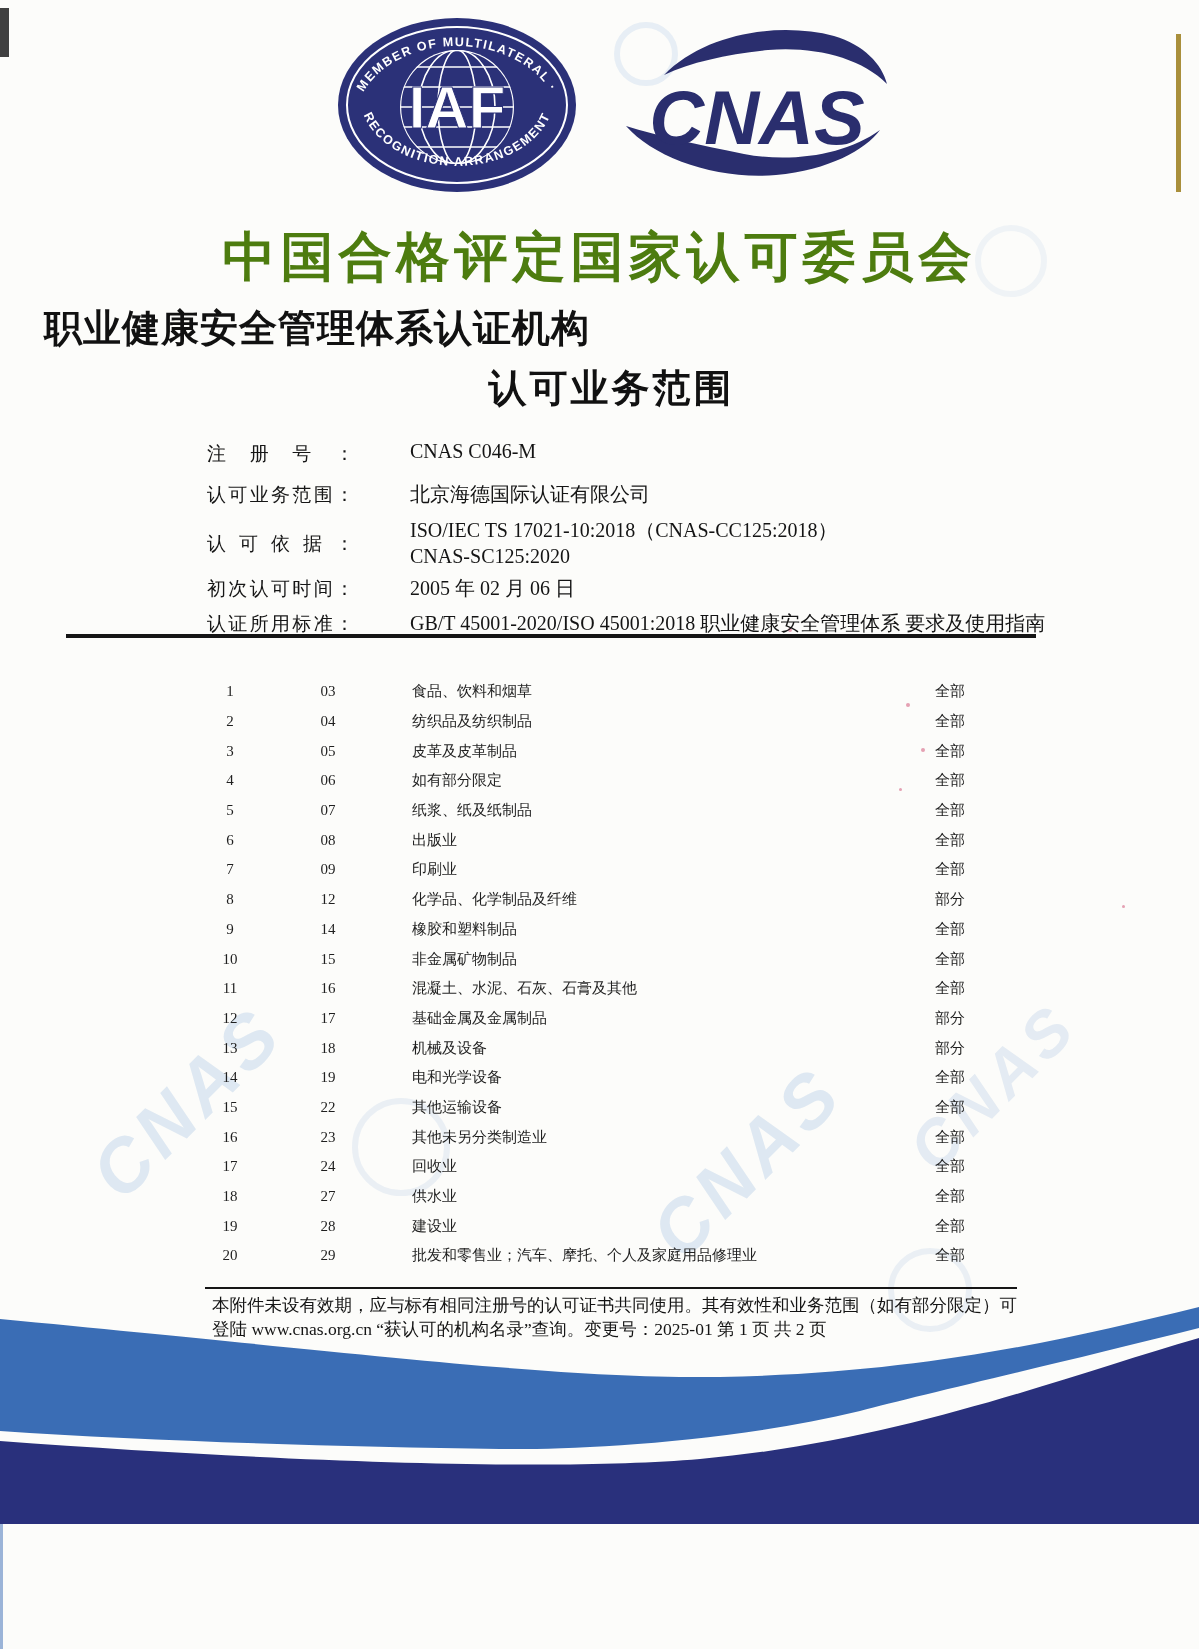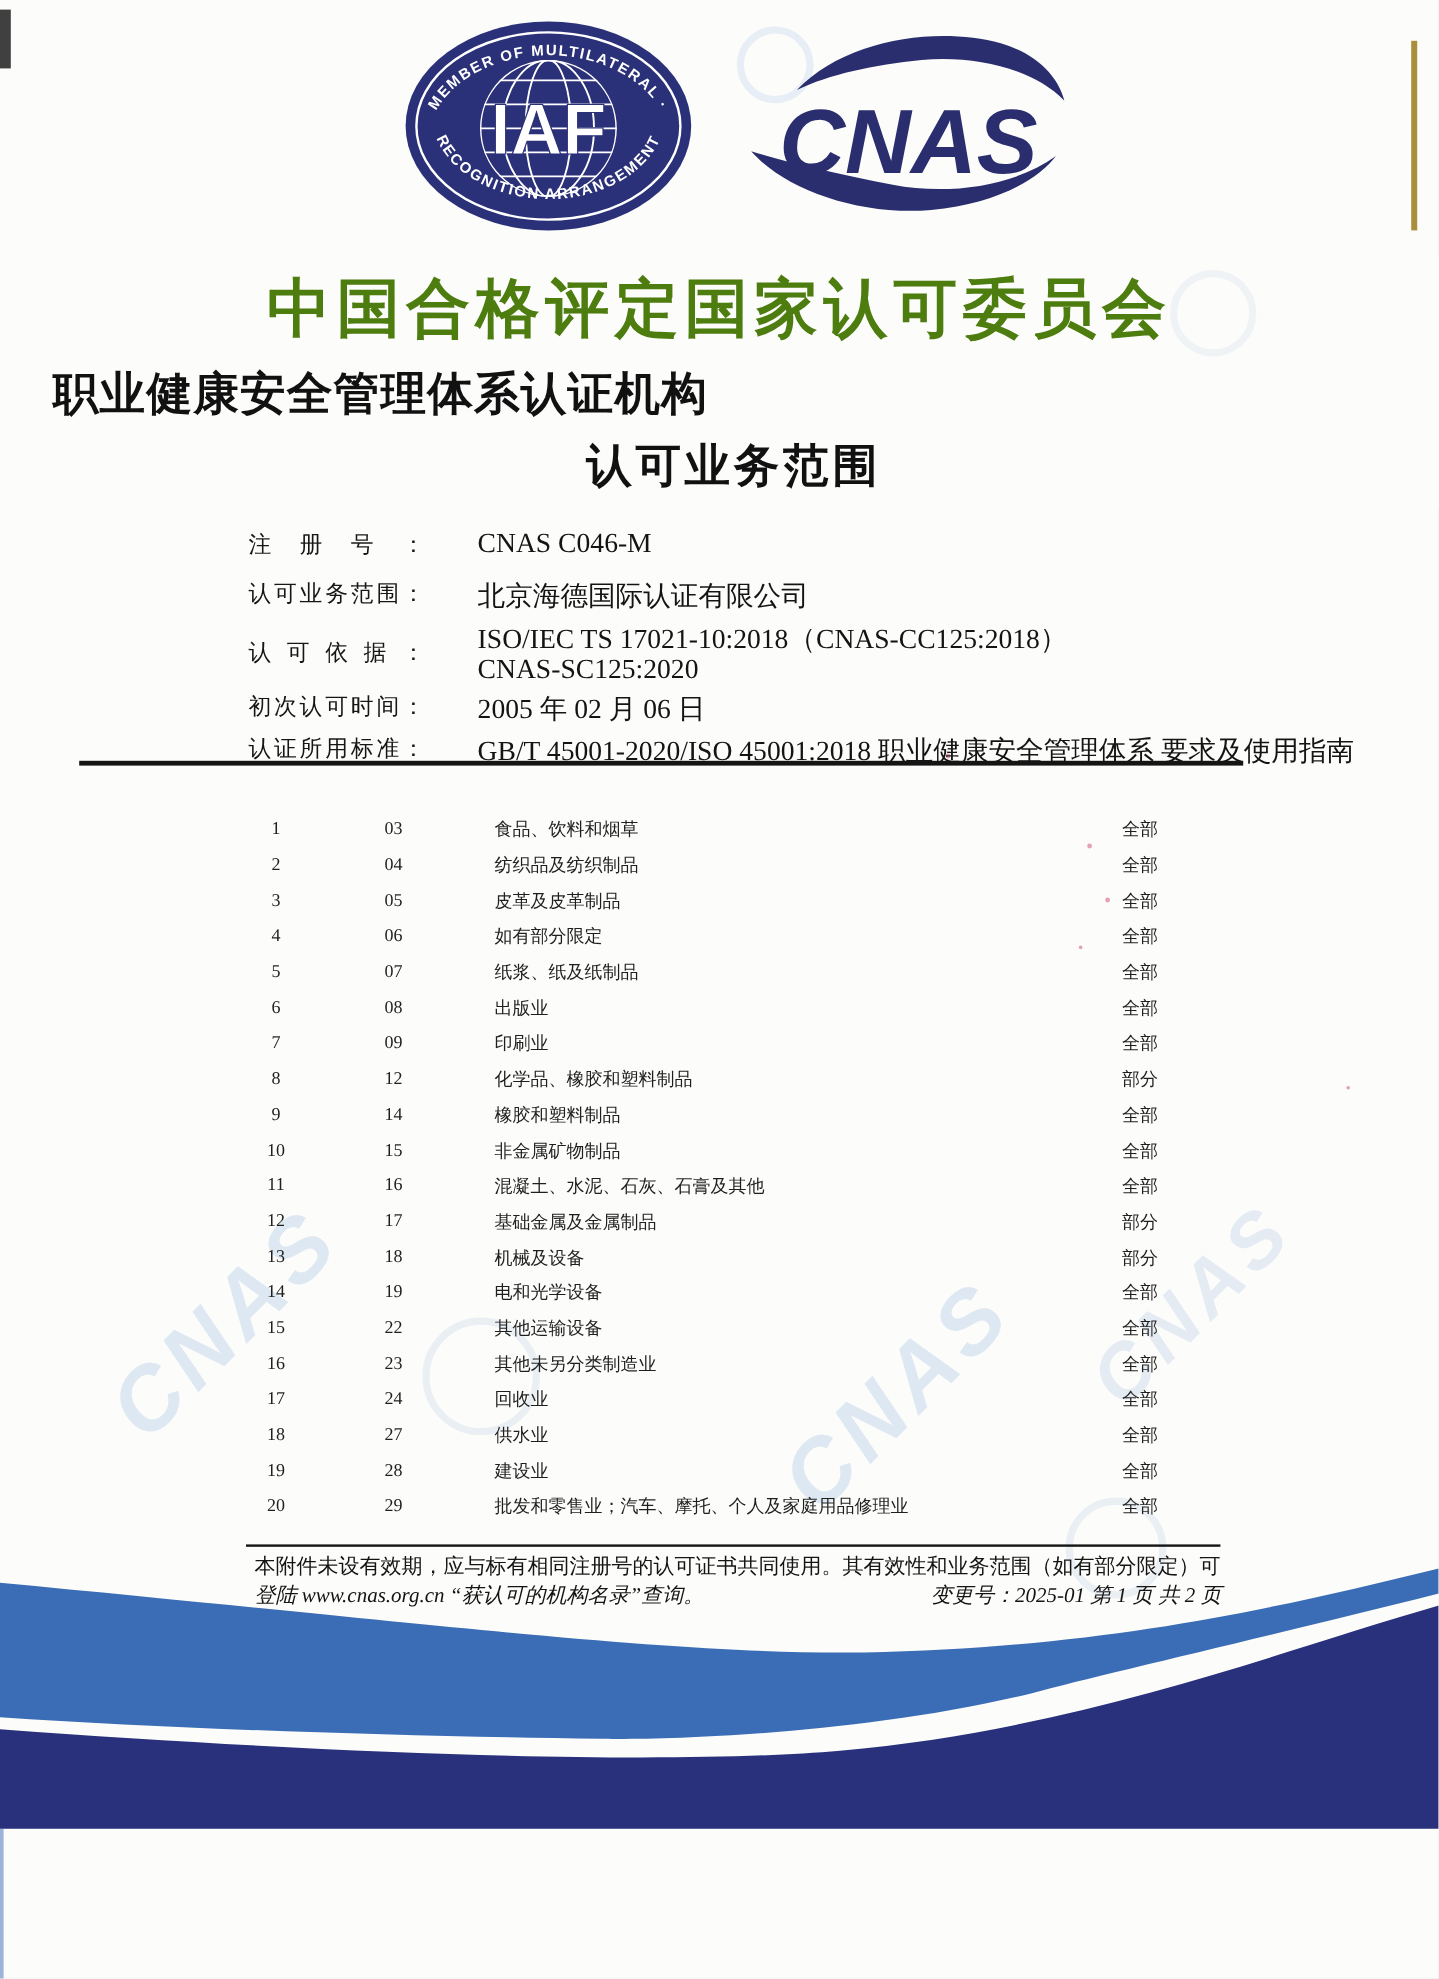--- a/index.html
+++ b/index.html
@@ -25,38 +25,38 @@
   .doc-scope-title{
     position:absolute;left:0;top:363px;width:1199px;text-align:center;
     font-family:"Liberation Sans","DejaVu Sans",sans-serif;font-weight:bold;
     font-size:38px;letter-spacing:3px;color:#111;white-space:nowrap;padding-left:12px;
   }
   
   .flabel{
     position:absolute;left:207px;width:147px;font-size:19px;color:#161616;
     text-align:justify;text-align-last:justify;white-space:nowrap;
   }
-  .fvalue{position:absolute;left:398px;font-size:23px;color:#141414;white-space:nowrap;}
+  .fvalue{position:absolute;left:410px;font-size:20px;color:#141414;white-space:nowrap;}
   
   .rule-thick{position:absolute;left:66px;top:634px;width:970px;height:4px;background:#151515;}
   .rule-footer{position:absolute;left:205px;top:1287px;width:812px;height:2px;background:#161616;}
   
   .thead{position:absolute;left:180px;top:648px;width:840px;height:24px;display:flex;
          font-size:15px;color:#1b1b1b;align-items:center;}
   .tbody{position:absolute;left:180px;top:677px;width:840px;}
   .trow{display:flex;height:29.7px;align-items:center;font-size:15px;color:#1f1f1f;}
   .c-no{width:100px;text-align:center;}
   .c-code{width:96px;text-align:center;}
   .c-name{flex:1;text-align:left;padding-left:36px;white-space:nowrap;}
   .c-scope{width:140px;text-align:center;}
   .thead .c-name{text-align:center;padding-left:0;}
   
   .footer{position:absolute;left:212px;top:1294px;width:806px;font-size:17.5px;
           line-height:23.5px;color:#141414;}
-  .footer-line2{display:flex;justify-content:space-between;font-style:italic;}
+  .footer-line2{display:flex;}
   
   .waves{position:absolute;left:0;top:1293px;width:1199px;height:235px;}
   
   .wm{position:absolute;font-family:"Liberation Sans",sans-serif;font-weight:bold;
       font-style:italic;color:rgba(120,162,212,0.22);transform:rotate(-45deg);
       font-size:74px;letter-spacing:6px;pointer-events:none;}
   .wm-circle{position:absolute;border:6px solid rgba(140,175,218,0.16);border-radius:50%;
       pointer-events:none;}
   .speck{position:absolute;width:4px;height:4px;border-radius:50%;
       background:rgba(210,85,120,0.55);}
@@ -194,21 +194,21 @@
     <div class="trow">
       <div class="c-no">7</div>
       <div class="c-code">09</div>
       <div class="c-name">印刷业</div>
       <div class="c-scope">全部</div>
     </div>
 
     <div class="trow">
       <div class="c-no">8</div>
       <div class="c-code">12</div>
-      <div class="c-name">化学品、橡胶和塑料制品</div>
+      <div class="c-name">化学品、化学制品及纤维</div>
       <div class="c-scope">部分</div>
     </div>
 
     <div class="trow">
       <div class="c-no">9</div>
       <div class="c-code">14</div>
       <div class="c-name">橡胶和塑料制品</div>
       <div class="c-scope">全部</div>
     </div>
 

